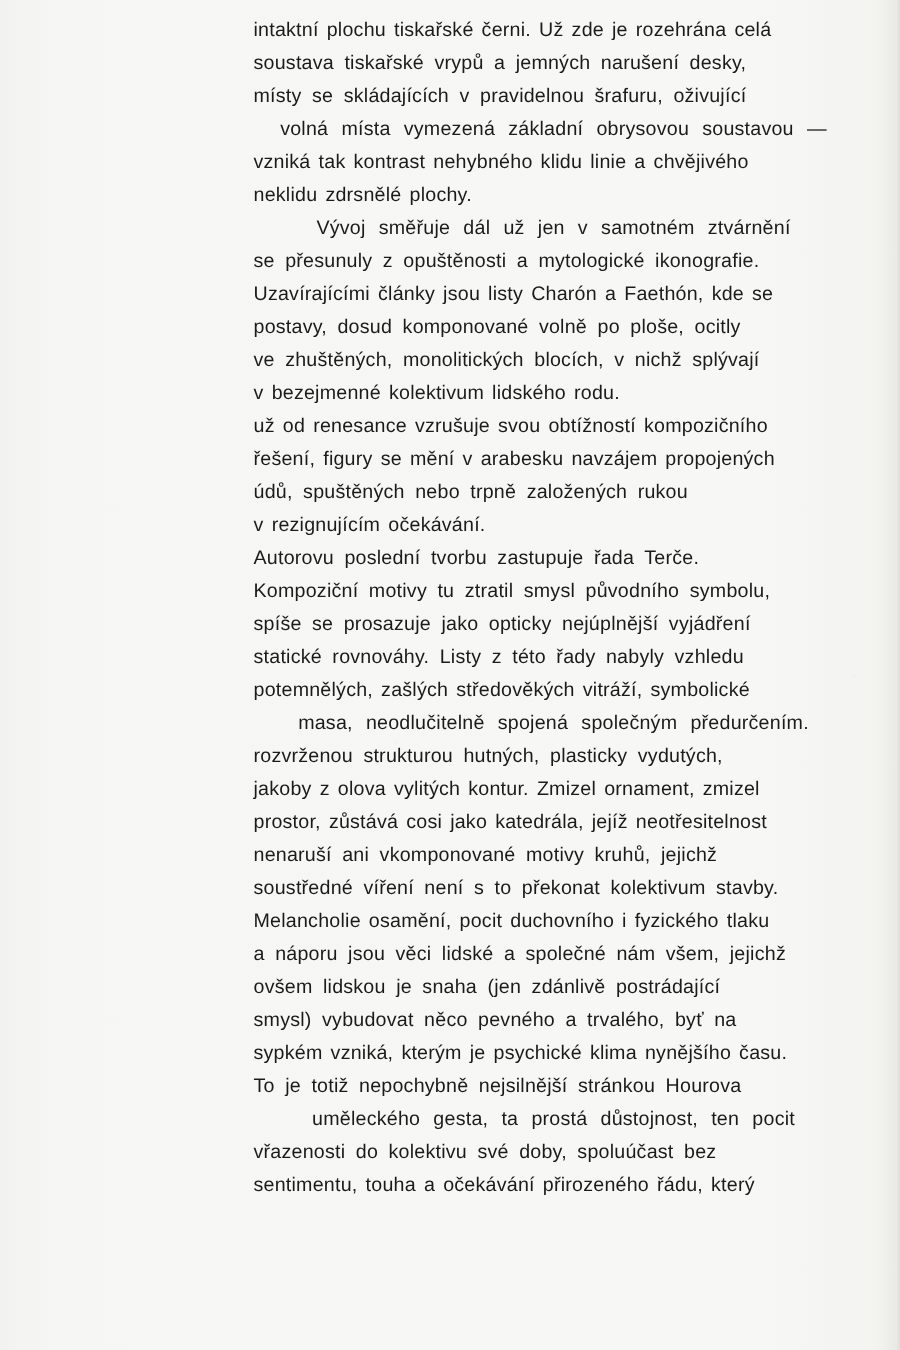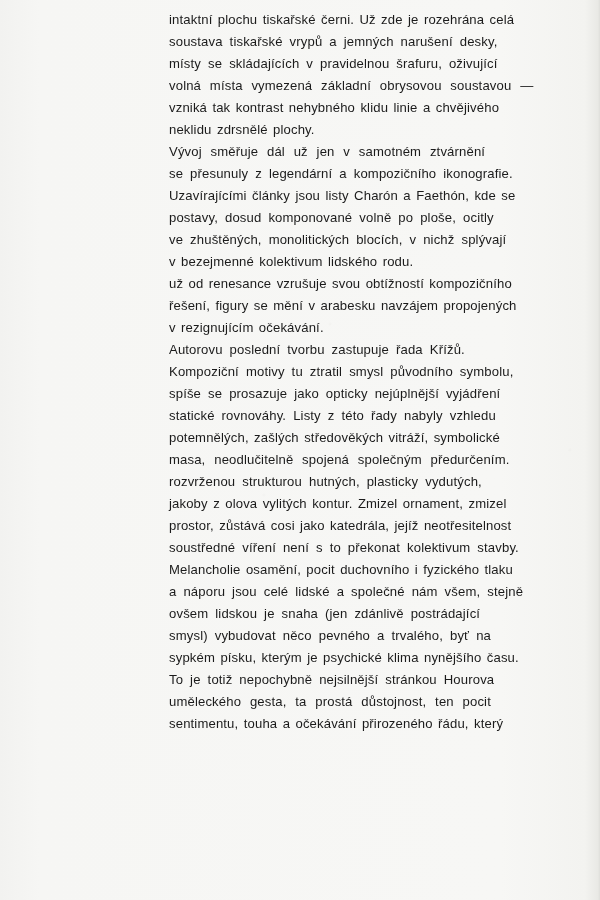--- a/index.html
+++ b/index.html
@@ -51,55 +51,58 @@
     font-size: 13.1px;
     color: #1b1b1b;
     white-space: nowrap;
     letter-spacing: .15px;
     font-weight: 400;
   }
 
   
   .line.j1 { word-spacing: 1.6px; }
   .line.j2 { word-spacing: 3.2px; }
-  .line.j3 { word-spacing: 5.0px; }
+  .line.j3 { word-spacing: 5.0px; text-align: center; }
 </style>
 </head>
 <body>
 
 <div id="page">
   <div id="scan-noise"></div>
   <div id="text-column">
       <div class="line j1">intaktní plochu tiskařské černi. Už zde je rozehrána celá</div>
       <div class="line j2">soustava tiskařské vrypů a jemných narušení desky,</div>
       <div class="line j2">místy se skládajících v pravidelnou šrafuru, oživující</div>
       <div class="line j3">volná místa vymezená základní obrysovou soustavou —</div>
       <div class="line j1">vzniká tak kontrast nehybného klidu linie a chvějivého</div>
       <div class="line j1">neklidu zdrsnělé plochy.</div>
       <div class="line j3">Vývoj směřuje dál už jen v samotném ztvárnění</div>
-      <div class="line j2">se přesunuly z legendární a kompozičního ikonografie.</div>
+      <div class="line j2">se přesunuly z opuštěnosti a mytologické ikonografie.</div>
       <div class="line j1">Uzavírajícími články jsou listy Charón a Faethón, kde se</div>
       <div class="line j2">postavy, dosud komponované volně po ploše, ocitly</div>
       <div class="line j2">ve zhuštěných, monolitických blocích, v nichž splývají</div>
       <div class="line j1">v bezejmenné kolektivum lidského rodu.</div>
       <div class="line j1">už od renesance vzrušuje svou obtížností kompozičního</div>
       <div class="line j1">řešení, figury se mění v arabesku navzájem propojených</div>
+      <div class="line j2">údů, spuštěných nebo trpně založených rukou</div>
       <div class="line j1">v rezignujícím očekávání.</div>
-      <div class="line j2">Autorovu poslední tvorbu zastupuje řada Křížů.</div>
+      <div class="line j2">Autorovu poslední tvorbu zastupuje řada Terče.</div>
       <div class="line j2">Kompoziční motivy tu ztratil smysl původního symbolu,</div>
       <div class="line j2">spíše se prosazuje jako opticky nejúplnější vyjádření</div>
       <div class="line j2">statické rovnováhy. Listy z této řady nabyly vzhledu</div>
       <div class="line j1">potemnělých, zašlých středověkých vitráží, symbolické</div>
       <div class="line j3">masa, neodlučitelně spojená společným předurčením.</div>
       <div class="line j2">rozvrženou strukturou hutných, plasticky vydutých,</div>
       <div class="line j1">jakoby z olova vylitých kontur. Zmizel ornament, zmizel</div>
       <div class="line j1">prostor, zůstává cosi jako katedrála, jejíž neotřesitelnost</div>
+      <div class="line j2">nenaruší ani vkomponované motivy kruhů, jejichž</div>
       <div class="line j2">soustředné víření není s to překonat kolektivum stavby.</div>
       <div class="line j1">Melancholie osamění, pocit duchovního i fyzického tlaku</div>
-      <div class="line j2">a náporu jsou celé lidské a společné nám všem, stejně</div>
+      <div class="line j2">a náporu jsou věci lidské a společné nám všem, jejichž</div>
       <div class="line j2">ovšem lidskou je snaha (jen zdánlivě postrádající</div>
       <div class="line j2">smysl) vybudovat něco pevného a trvalého, byť na</div>
-      <div class="line j1">sypkém písku, kterým je psychické klima nynějšího času.</div>
+      <div class="line j1">sypkém vzniká, kterým je psychické klima nynějšího času.</div>
       <div class="line j2">To je totiž nepochybně nejsilnější stránkou Hourova</div>
       <div class="line j3">uměleckého gesta, ta prostá důstojnost, ten pocit</div>
+      <div class="line j2">vřazenosti do kolektivu své doby, spoluúčast bez</div>
       <div class="line j1">sentimentu, touha a očekávání přirozeného řádu, který</div>
     </div>
 </div>
 
 </body></html>

